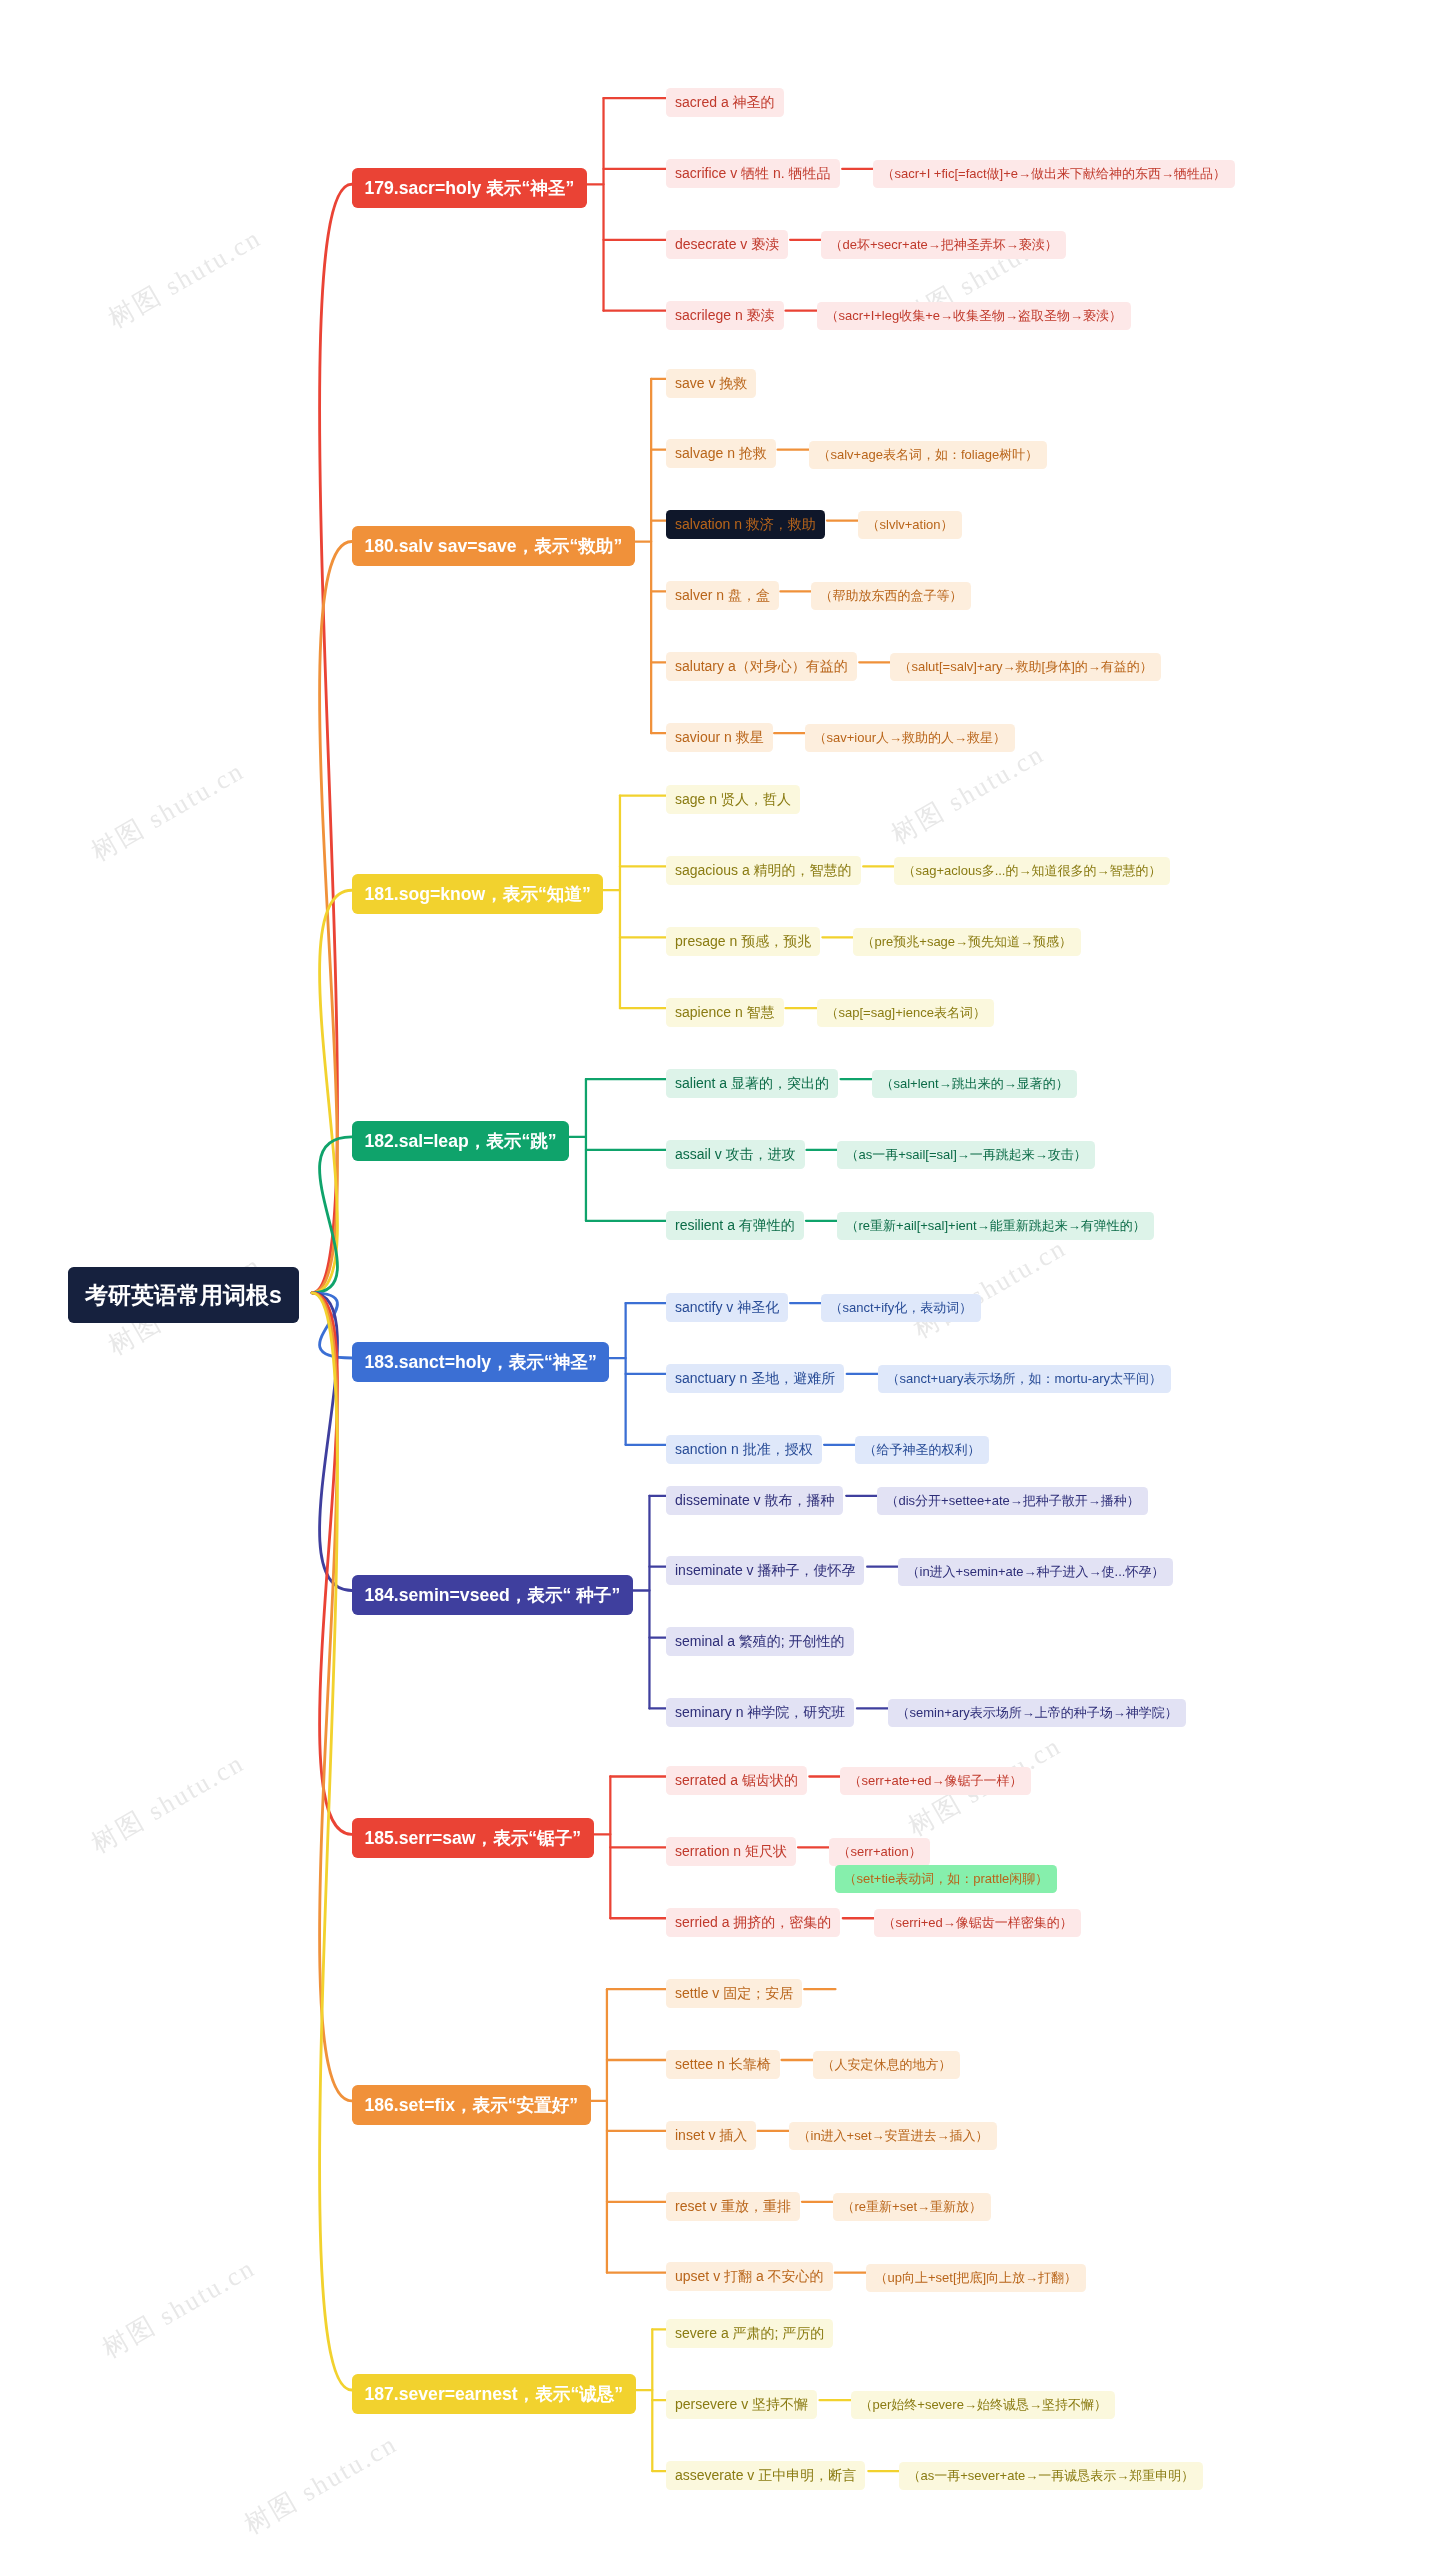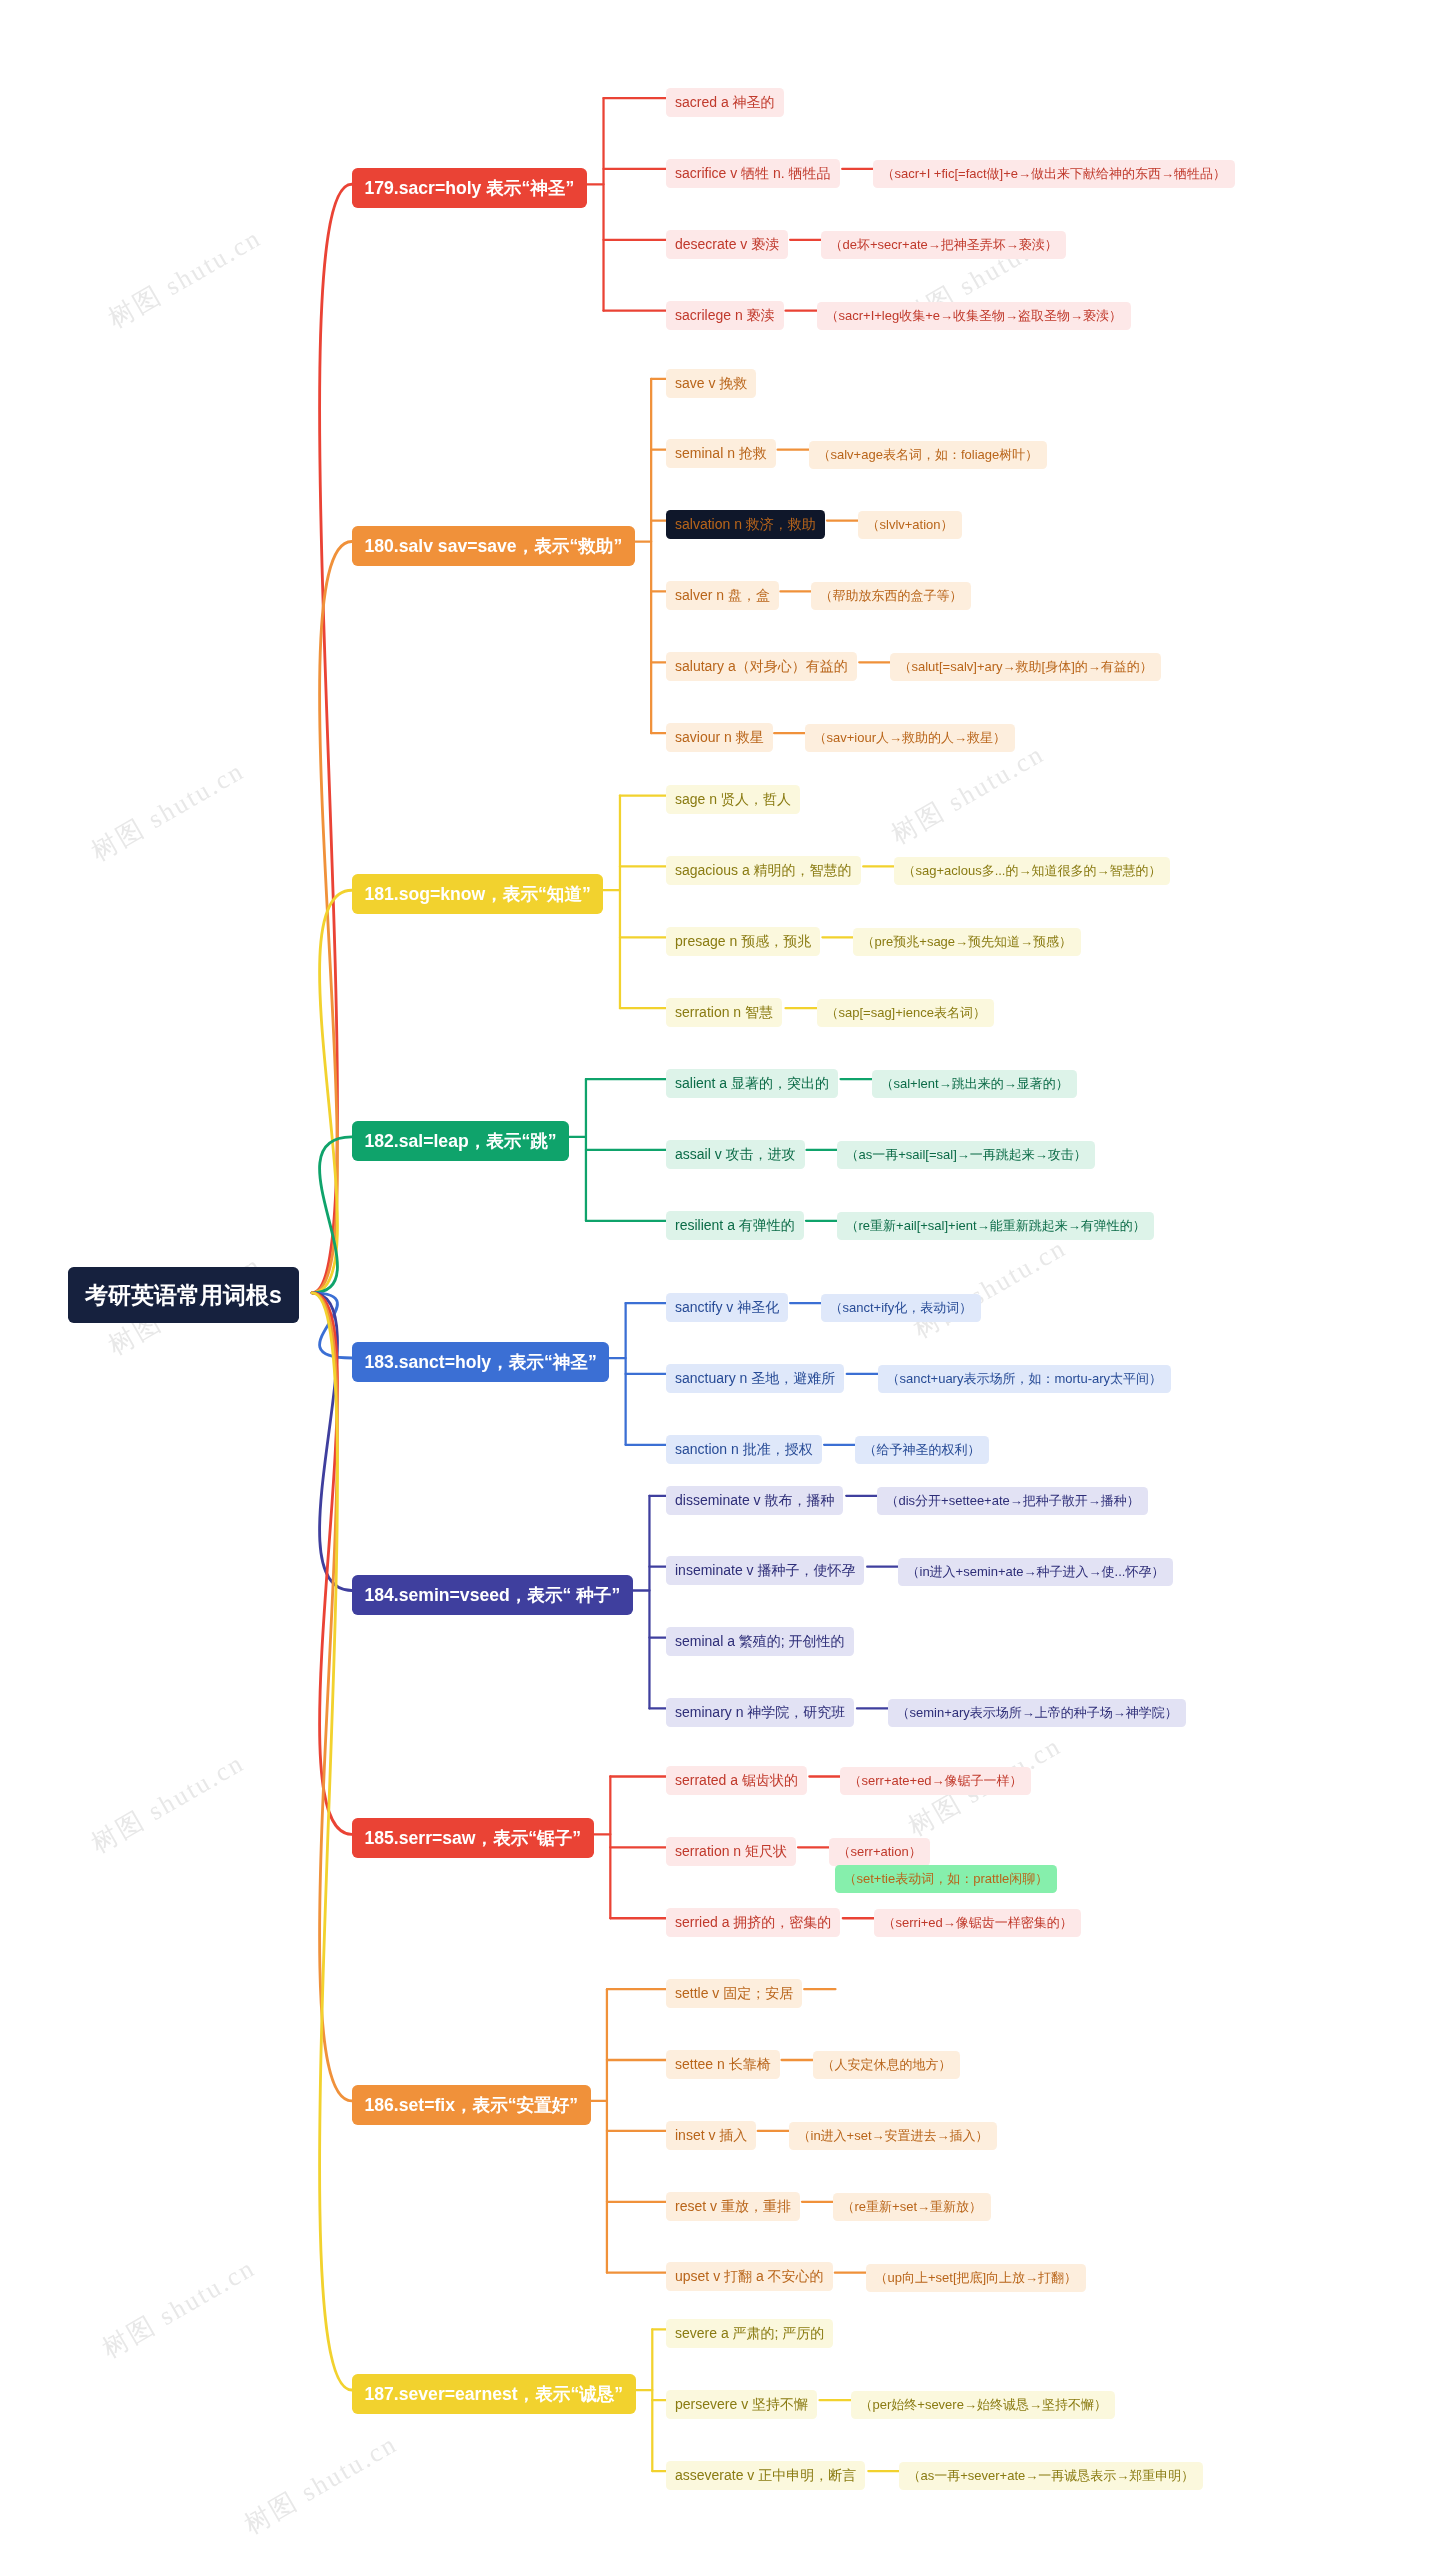--- a/index.html
+++ b/index.html
@@ -144,37 +144,37 @@
       <div class="branch" style="background: rgb(234, 67, 53); left: 352px; top: 168px;">179.sacr=holy  表示“神圣”</div>
       <div class="leaf" style="background: rgb(253, 232, 232); color: rgb(192, 57, 43); left: 666px; top: 88px;">sacred  a 神圣的</div>
       <div class="leaf" style="background: rgb(253, 232, 232); color: rgb(192, 57, 43); left: 666px; top: 159px;">sacrifice  v 牺牲 n. 牺牲品</div>
       <div class="note" style="background: rgb(253, 232, 232); color: rgb(192, 57, 43); left: 873px; top: 160px;">（sacr+I +fic[=fact做]+e→做出来下献给神的东西→牺牲品）</div>
       <div class="leaf" style="background: rgb(253, 232, 232); color: rgb(192, 57, 43); left: 666px; top: 230px;">desecrate  v 亵渎</div>
       <div class="note" style="background: rgb(253, 232, 232); color: rgb(192, 57, 43); left: 821px; top: 231px;">（de坏+secr+ate→把神圣弄坏→亵渎）</div>
       <div class="leaf" style="background: rgb(253, 232, 232); color: rgb(192, 57, 43); left: 666px; top: 301px;">sacrilege  n 亵渎</div>
       <div class="note" style="background: rgb(253, 232, 232); color: rgb(192, 57, 43); left: 817px; top: 302px;">（sacr+I+leg收集+e→收集圣物→盗取圣物→亵渎）</div>
       <div class="branch" style="background: rgb(240, 145, 58); left: 352px; top: 526px;">180.salv sav=save，表示“救助”</div>
       <div class="leaf" style="background: rgb(253, 238, 221); color: rgb(185, 101, 26); left: 666px; top: 369px; text-align: center;">save  v 挽救</div>
-      <div class="leaf" style="background: rgb(253, 238, 221); color: rgb(185, 101, 26); left: 666px; top: 439px;">seminal  n 抢救</div>
+      <div class="leaf" style="background: rgb(253, 238, 221); color: rgb(185, 101, 26); left: 666px; top: 439px;">salvage  n 抢救</div>
       <div class="note" style="background: rgb(253, 238, 221); color: rgb(185, 101, 26); left: 809px; top: 441px;">（salv+age表名词，如：foliage树叶）</div>
       <div class="leaf" style="background: #0f172a; color: rgb(185, 101, 26); left: 666px; top: 510px;">salvation  n 救济，救助</div>
       <div class="note" style="background: rgb(253, 238, 221); color: rgb(185, 101, 26); left: 858px; top: 511px;">（slvlv+ation）</div>
       <div class="leaf" style="background: rgb(253, 238, 221); color: rgb(185, 101, 26); left: 666px; top: 581px;">salver  n 盘，盒</div>
       <div class="note" style="background: rgb(253, 238, 221); color: rgb(185, 101, 26); left: 811px; top: 582px;">（帮助放东西的盒子等）</div>
       <div class="leaf" style="background: rgb(253, 238, 221); color: rgb(185, 101, 26); left: 666px; top: 652px;">salutary  a（对身心）有益的</div>
       <div class="note" style="background: rgb(253, 238, 221); color: rgb(185, 101, 26); left: 890px; top: 653px;">（salut[=salv]+ary→救助[身体]的→有益的）</div>
       <div class="leaf" style="background: rgb(253, 238, 221); color: rgb(185, 101, 26); left: 666px; top: 723px;">saviour  n 救星</div>
       <div class="note" style="background: rgb(253, 238, 221); color: rgb(185, 101, 26); left: 805px; top: 724px;">（sav+iour人→救助的人→救星）</div>
       <div class="branch" style="background: rgb(242, 210, 46); left: 352px; top: 874px;">181.sog=know，表示“知道”</div>
       <div class="leaf" style="background: rgb(251, 248, 221); color: rgb(138, 123, 18); left: 666px; top: 785px;">sage n 贤人，哲人</div>
       <div class="leaf" style="background: rgb(251, 248, 221); color: rgb(138, 123, 18); left: 666px; top: 856px;">sagacious a 精明的，智慧的</div>
       <div class="note" style="background: rgb(251, 248, 221); color: rgb(138, 123, 18); left: 894px; top: 857px;">（sag+aclous多...的→知道很多的→智慧的）</div>
       <div class="leaf" style="background: rgb(251, 248, 221); color: rgb(138, 123, 18); left: 666px; top: 927px;">presage n 预感，预兆</div>
       <div class="note" style="background: rgb(251, 248, 221); color: rgb(138, 123, 18); left: 853px; top: 928px;">（pre预兆+sage→预先知道→预感）</div>
-      <div class="leaf" style="background: rgb(251, 248, 221); color: rgb(138, 123, 18); left: 666px; top: 998px;">serration n 智慧</div>
+      <div class="leaf" style="background: rgb(251, 248, 221); color: rgb(138, 123, 18); left: 666px; top: 998px;">sapience n 智慧</div>
       <div class="note" style="background: rgb(251, 248, 221); color: rgb(138, 123, 18); left: 817px; top: 999px;">（sap[=sag]+ience表名词）</div>
       <div class="branch" style="background: rgb(15, 163, 107); left: 352px; top: 1121px;">182.sal=leap，表示“跳”</div>
       <div class="leaf" style="background: rgb(221, 243, 233); color: rgb(11, 107, 71); left: 666px; top: 1069px;">salient a 显著的，突出的</div>
       <div class="note" style="background: rgb(221, 243, 233); color: rgb(11, 107, 71); left: 872px; top: 1070px;">（sal+lent→跳出来的→显著的）</div>
       <div class="leaf" style="background: rgb(221, 243, 233); color: rgb(11, 107, 71); left: 666px; top: 1140px;">assail v 攻击，进攻</div>
       <div class="note" style="background: rgb(221, 243, 233); color: rgb(11, 107, 71); left: 837px; top: 1141px;">（as一再+sail[=sal]→一再跳起来→攻击）</div>
       <div class="leaf" style="background: rgb(221, 243, 233); color: rgb(11, 107, 71); left: 666px; top: 1211px;">resilient a 有弹性的</div>
       <div class="note" style="background: rgb(221, 243, 233); color: rgb(11, 107, 71); left: 837px; top: 1212px;">（re重新+ail[+sal]+ient→能重新跳起来→有弹性的）</div>
       <div class="branch" style="background: rgb(59, 111, 212); left: 352px; top: 1342px;">183.sanct=holy，表示“神圣”</div>
       <div class="leaf" style="background: rgb(223, 232, 250); color: rgb(39, 75, 150); left: 666px; top: 1293px;">sanctify v 神圣化</div>

